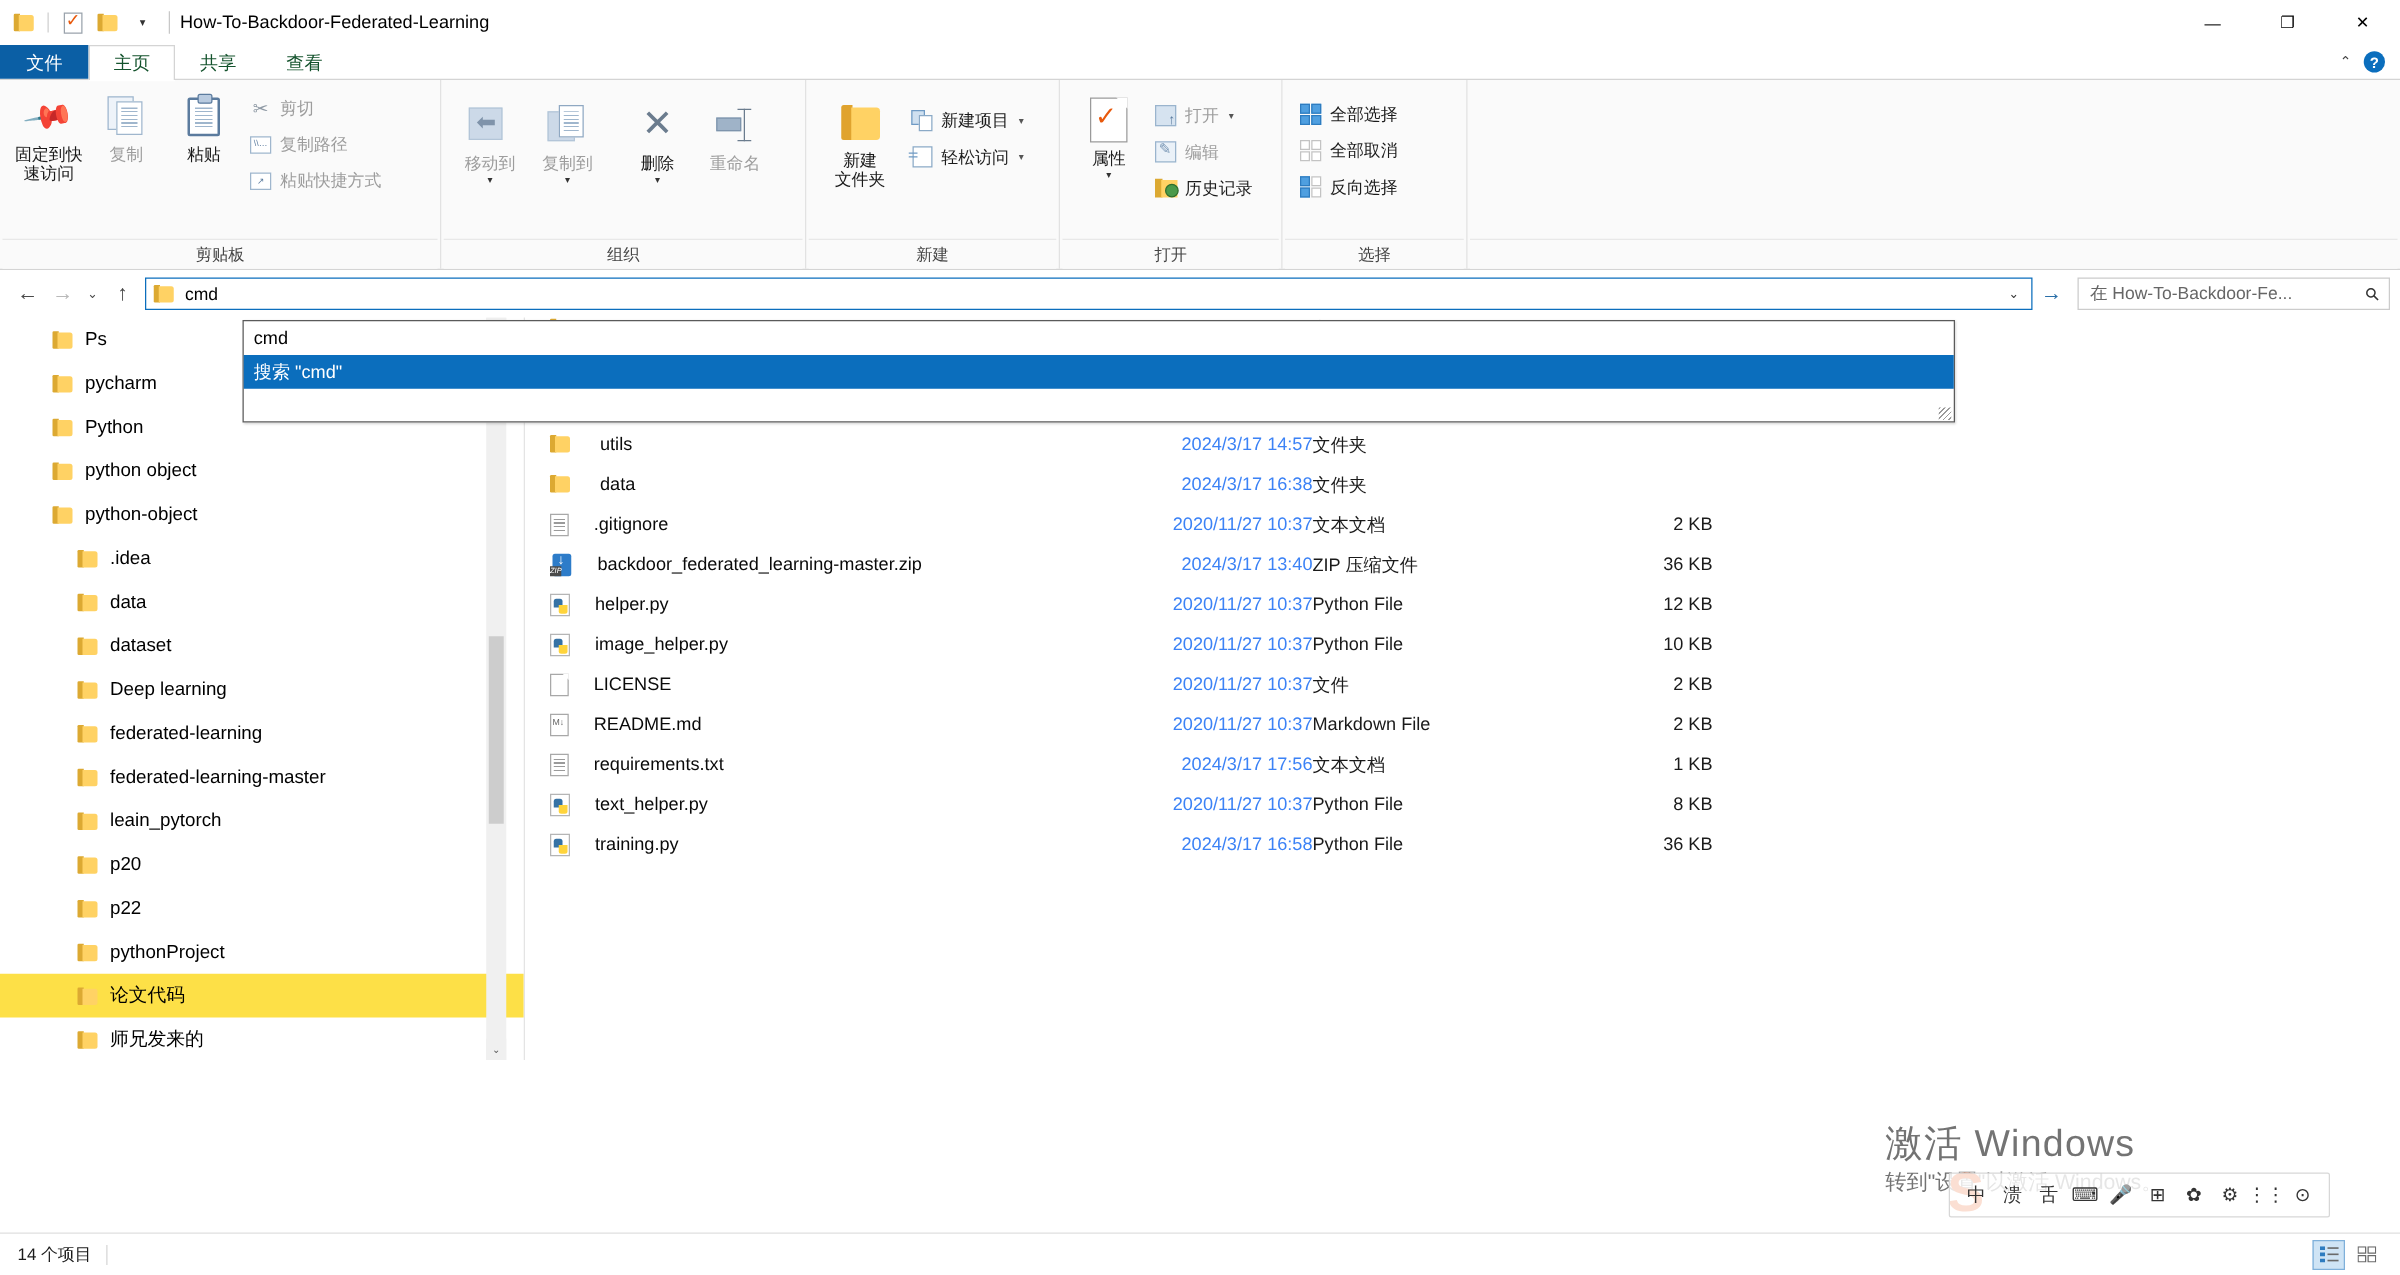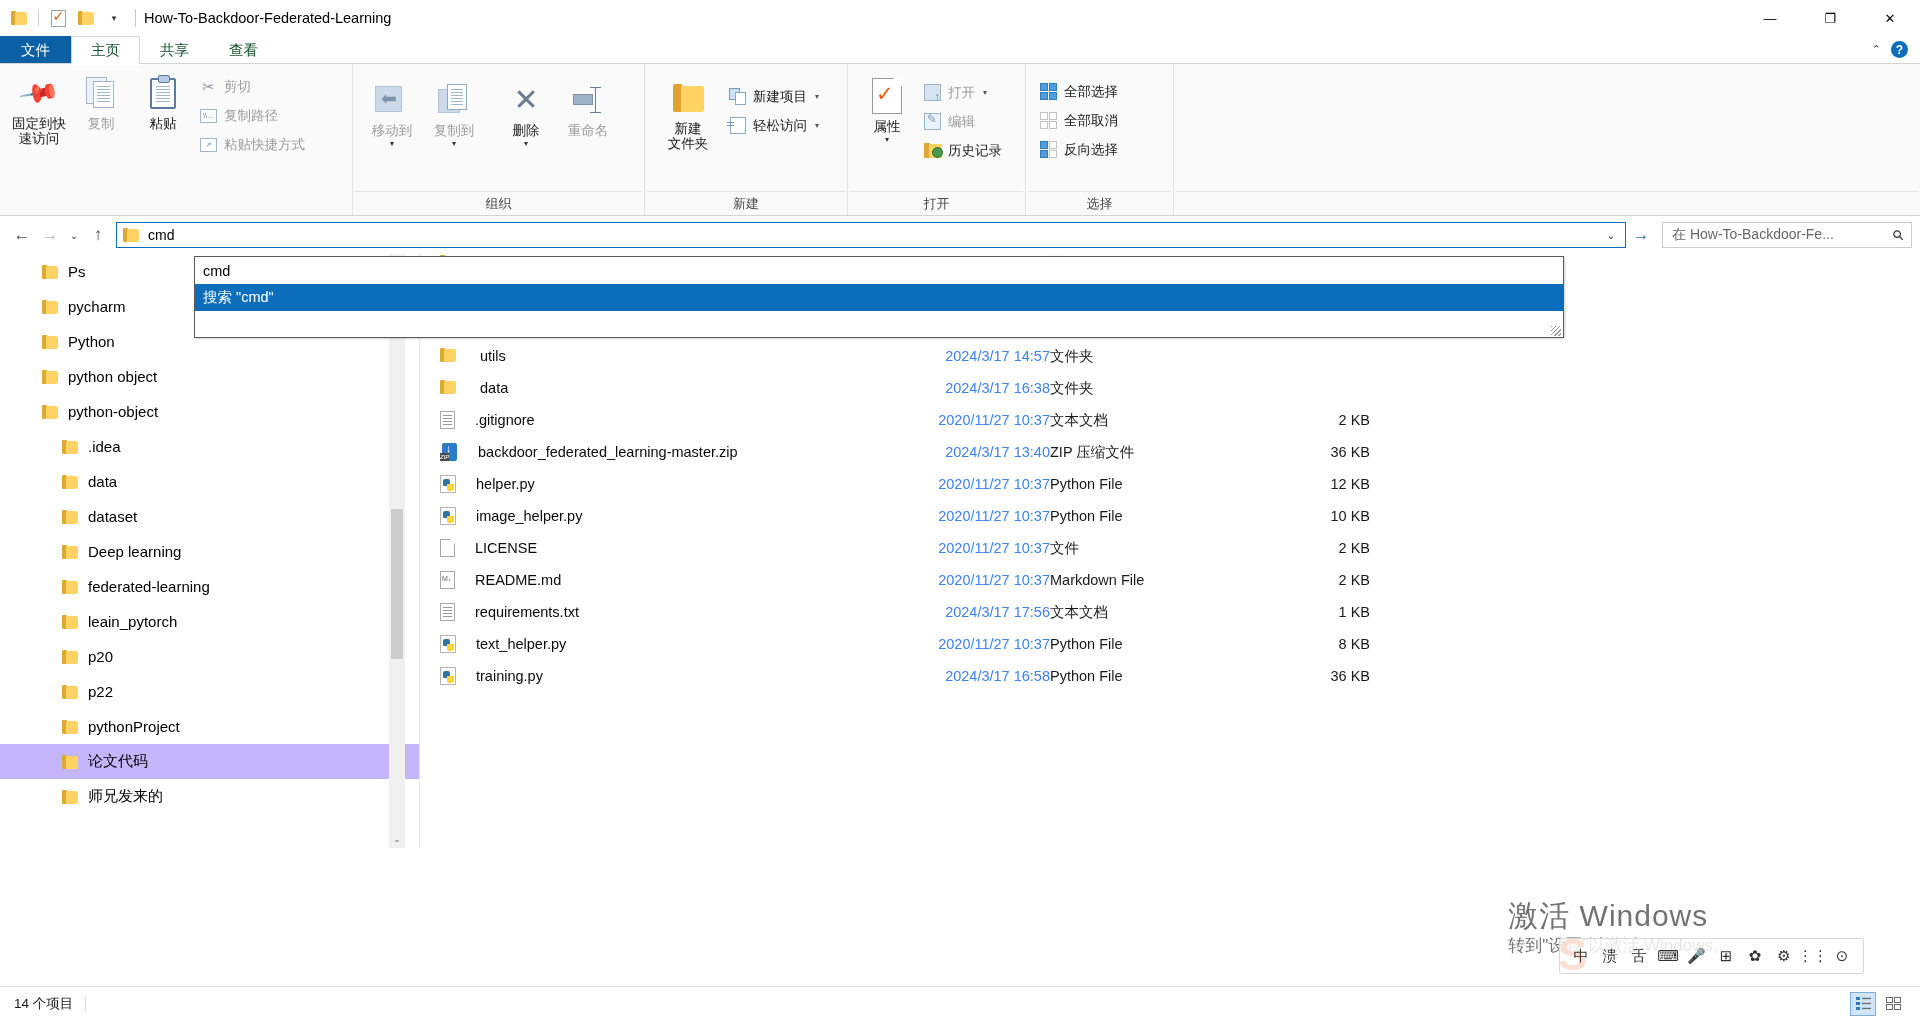--- a/index.html
+++ b/index.html
@@ -207,21 +207,21 @@
   
   .body { display: flex; height: 594px; position: relative; }
   .navpane {
     width: 420px; position: relative; overflow: hidden; background: #fff;
     border-right: 1px solid #e4e4e4;
   }
   .treeitem {
     height: 35px; display: flex; align-items: center; font-size: 15px; color: #000;
     padding-right: 6px; white-space: nowrap;
   }
-  .treeitem.sel { background: #c4b5fd; }
+  .treeitem.sel { background: #fde047; }
   .treeitem .tico { margin-right: 9px; display:flex; align-items:center; }
   .zipico { width: 18px; height: 18px; position: relative; }
   .zipico .pg { position:absolute; left:2px; top:0; width:15px; height:18px; background:#2d7cc9; border-radius:2px; }
   .zipico .pg::after { content:"↓"; position:absolute;left:4px;top:-1px;color:#fff;font-size:11px;}
   .zipico .zl { position:absolute; left:0; bottom:0; width:9px;height:8px; background:#4a4a4a; color:#fff;
      font-size:6px; line-height:8px; text-align:center; }
   .vscroll {
     position: absolute; right: 14px; top: 0; width: 16px; height: 594px; background: #f0f0f0;
   }
   .vscroll .up, .vscroll .down {
@@ -363,20 +363,21 @@
             <span>复制路径</span>
           </div>
           <div class="smallbtn dim">
             <span class="gfx">
                 <span class="pathico">↗</span>
               </span>
             <span>粘贴快捷方式</span>
           </div>
         </div>
       </div>
+      <div class="rgroup-label">剪贴板</div>
     </div>
 
     <div class="rgroup" style="width:292px">
       <div class="rgroup-body" style="padding-top:12px">
         <div class="bigbtn dim">
           <div class="gfx">
               <span class="moveico">
                 <i class="fold"></i>
                 <i class="arw">⬅</i>
               </span>
@@ -612,20 +613,26 @@
             <span class="tico" style="margin-left: 62px;">
               <span class="folder-ico"></span>
             </span>
             <span>Deep learning</span>
           </div>
           <div class="treeitem">
             <span class="tico" style="margin-left: 62px;">
               <span class="folder-ico"></span>
             </span>
             <span>federated-learning</span>
+          </div>
+          <div class="treeitem">
+            <span class="tico" style="margin-left: 62px;">
+              <span class="folder-ico"></span>
+            </span>
+            <span>federated-learning-master</span>
           </div>
           <div class="treeitem">
             <span class="tico" style="margin-left: 62px;">
               <span class="folder-ico"></span>
             </span>
             <span>leain_pytorch</span>
           </div>
           <div class="treeitem">
             <span class="tico" style="margin-left: 62px;">
               <span class="folder-ico"></span>

